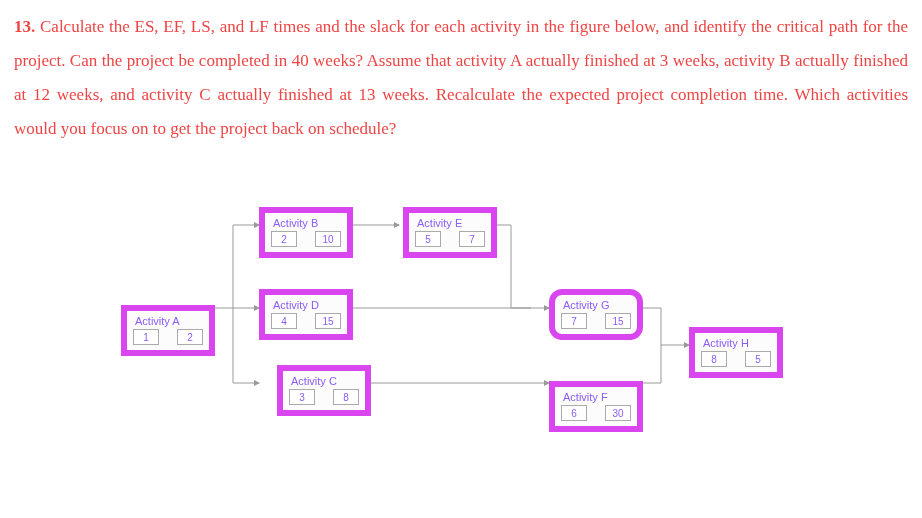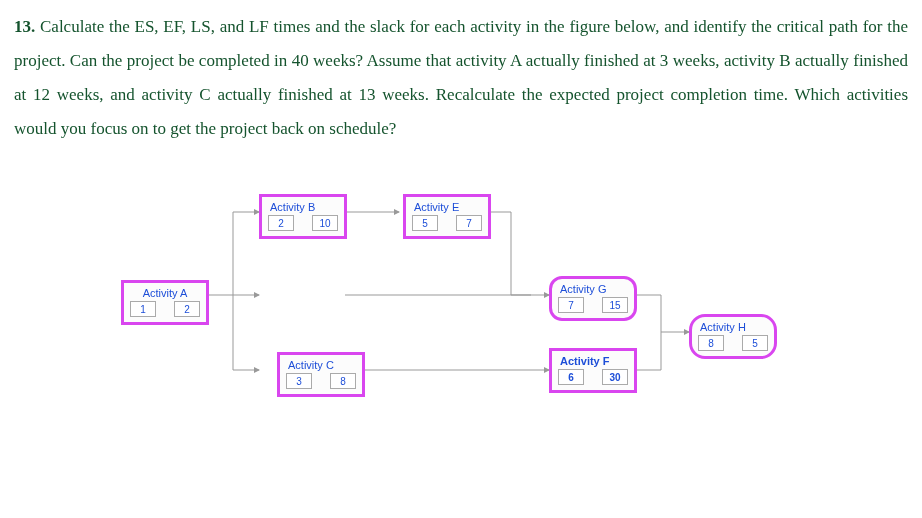--- a/index.html
+++ b/index.html
@@ -1,20 +1,20 @@
 <!DOCTYPE html>
 <html><head>
 <meta charset="utf-8">
 <style>
 * { box-sizing: border-box; margin: 0; padding: 0; }
 body { font-family: Georgia, 'Times New Roman', serif; background: #fff; padding: 10px 14px; width: 922px; }
-.question-text { color: #14532d; font-size: 17px; line-height: 2.0; margin-bottom: 34px; text-align: justify; }
+.question-text { color: #ef4444; font-size: 17px; line-height: 2.0; margin-bottom: 47px; text-align: justify; }
 .q-num { font-weight: bold; }
 .diagram { position: relative; width: 720px; height: 240px; margin: 0 auto; }
-.node { position: absolute; border: 3px solid #d946ef; background: #fcfcfc; font-family: Arial, Helvetica, sans-serif; color: #1d4ed8; }
+.node { position: absolute; border: 6px solid #d946ef; background: #fcfcfc; font-family: Arial, Helvetica, sans-serif; color: #8b5cf6; }
 .node .title { font-size: 11px; padding: 4px 8px 2px 8px; white-space: nowrap; }
 .node .row { display: flex; padding: 0 6px 5px 6px; gap: 18px; }
 .node .cell { width: 26px; height: 16px; border: 1px solid #aaa; font-size: 10px; display: flex; align-items: center; justify-content: center; background: #fff; }
 .edges { position: absolute; left: 0; top: 0; width: 720px; height: 240px; }
 .edges line { stroke: #999; stroke-width: 1; }
 .edges polygon { fill: #999; }
 </style>
 </head>
 <body>
 
@@ -47,36 +47,43 @@
     <line x1="410" y1="115" x2="448" y2="115" marker-end="url(#ah)"></line>
 
     <line x1="244" y1="190" x2="448" y2="190" marker-end="url(#ah)"></line>
 
     <line x1="534" y1="115" x2="560" y2="115"></line>
     <line x1="534" y1="190" x2="560" y2="190"></line>
     <line x1="560" y1="115" x2="560" y2="190"></line>
     <line x1="560" y1="152" x2="588" y2="152" marker-end="url(#ah)"></line>
   </svg>
 
-  <div class="node" style="left:20px; top:100px;text-align:center;">
+  <div class="node" style="left:20px; top:112px;">
     <div class="title">Activity A</div>
     <div class="row">
       <div class="cell">1</div>
       <div class="cell">2</div>
     </div>
   </div>
 
   <div class="node" style="left:158px; top:14px;">
     <div class="title">Activity B</div>
     <div class="row">
       <div class="cell">2</div>
       <div class="cell">10</div>
     </div>
   </div>
 
+  <div class="node" style="left:158px; top:96px;">
+    <div class="title">Activity D</div>
+    <div class="row">
+      <div class="cell">4</div>
+      <div class="cell">15</div>
+    </div>
+  </div>
 
   <div class="node" style="left:176px; top:172px;">
     <div class="title">Activity C</div>
     <div class="row">
       <div class="cell">3</div>
       <div class="cell">8</div>
     </div>
   </div>
 
   <div class="node" style="left:302px; top:14px;">
@@ -88,29 +95,29 @@
   </div>
 
   <div class="node" style="left:448px; top:96px;border-radius:13px;">
     <div class="title">Activity G</div>
     <div class="row">
       <div class="cell">7</div>
       <div class="cell">15</div>
     </div>
   </div>
 
-  <div class="node" style="left:448px; top:168px;font-weight:bold;">
+  <div class="node" style="left:448px; top:188px;">
     <div class="title">Activity F</div>
     <div class="row">
       <div class="cell">6</div>
       <div class="cell">30</div>
     </div>
   </div>
 
-  <div class="node" style="left:588px; top:134px;border-radius:16px;">
+  <div class="node" style="left:588px; top:134px;">
     <div class="title">Activity H</div>
     <div class="row">
       <div class="cell">8</div>
       <div class="cell">5</div>
     </div>
   </div>
 
 </div>
 
 </body></html>

